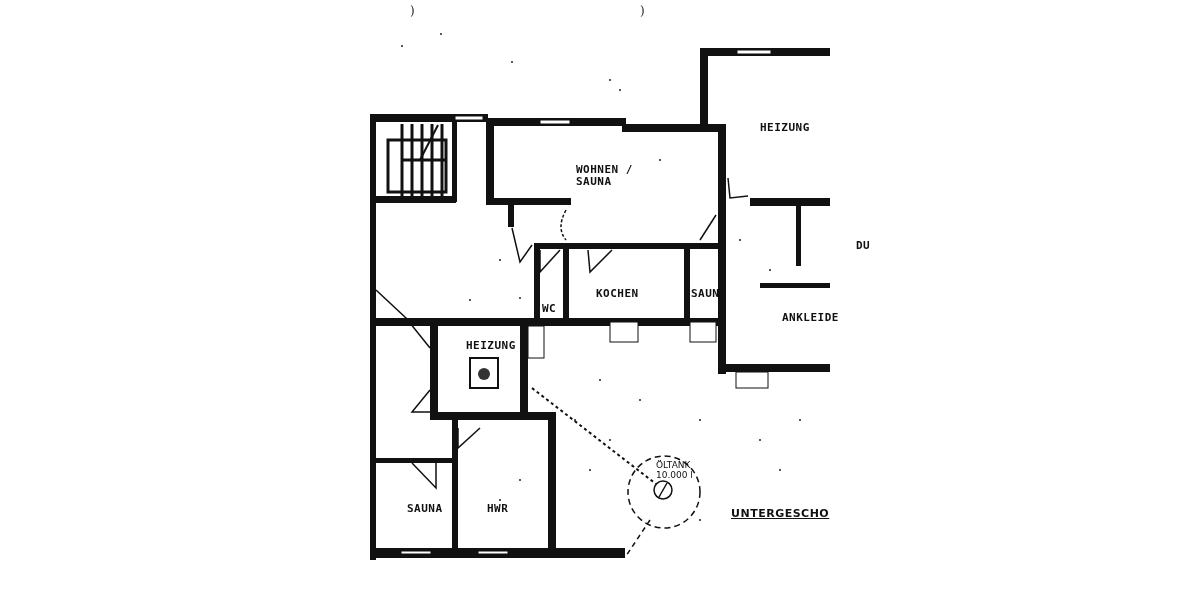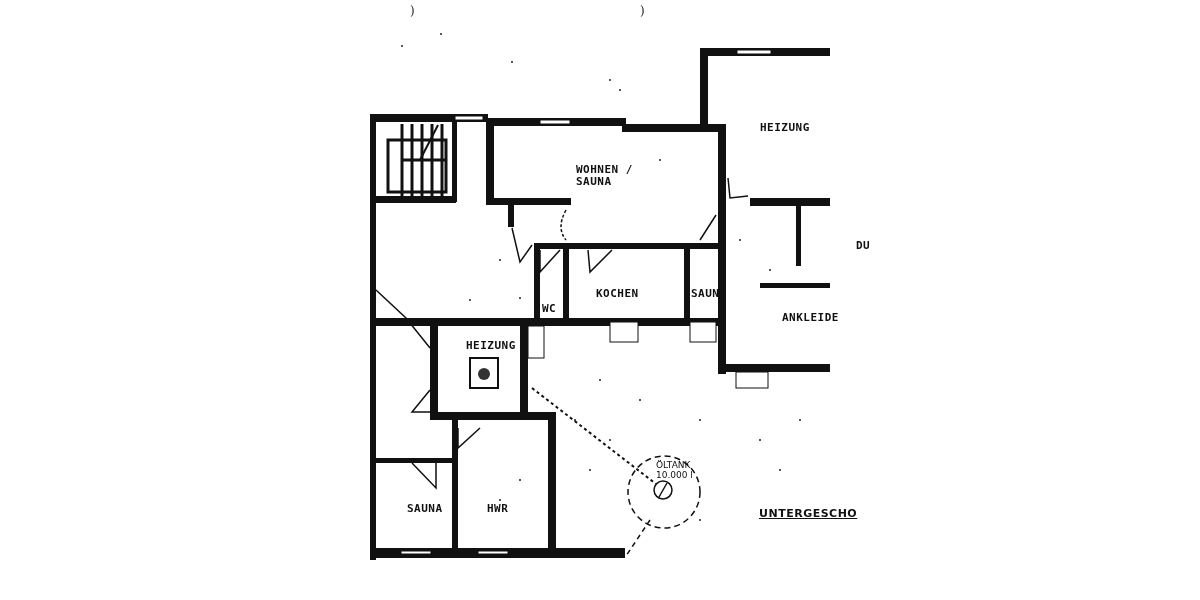--- a/index.html
+++ b/index.html
@@ -148,13 +148,13 @@
 <div class="room-label" style="left:782px; top:312px;text-align:center;">ANKLEIDE</div>
 <div class="room-label" style="left:460px; top:340px;padding-left:6px;">HEIZUNG</div>
 <div class="room-label" style="left:397px; top:503px;margin-left:10px;">SAUNA</div>
 <div class="room-label" style="left:487px; top:503px;">HWR</div>
 
 <div class="tank-label" style="left:644px; top:460px;margin-left:12px;">
   <div>ÖLTANK</div>
   <div>10.000 l</div>
 </div>
 
-<div class="title-label" style="left:759px; top:507px;">UNTERGESCHO</div>
+<div class="title-label" style="left:731px; top:507px;">UNTERGESCHO</div>
 
 </body></html>

